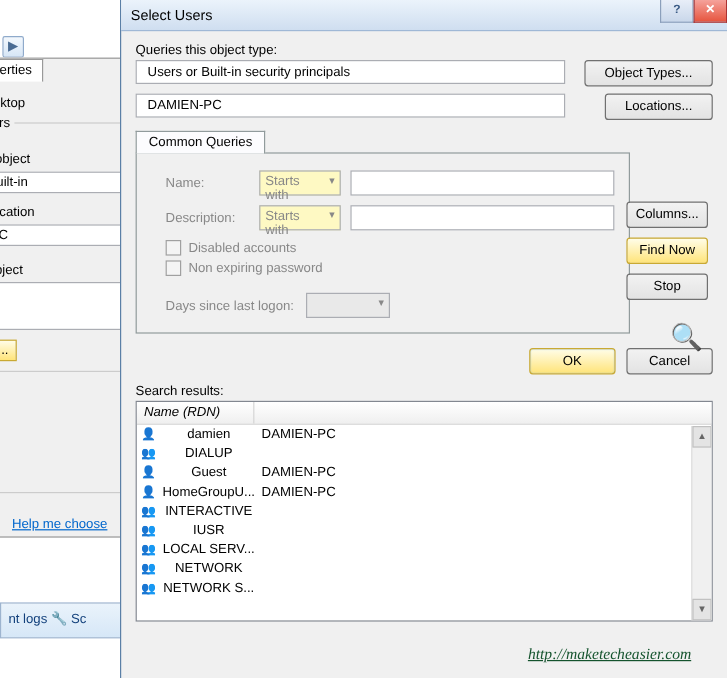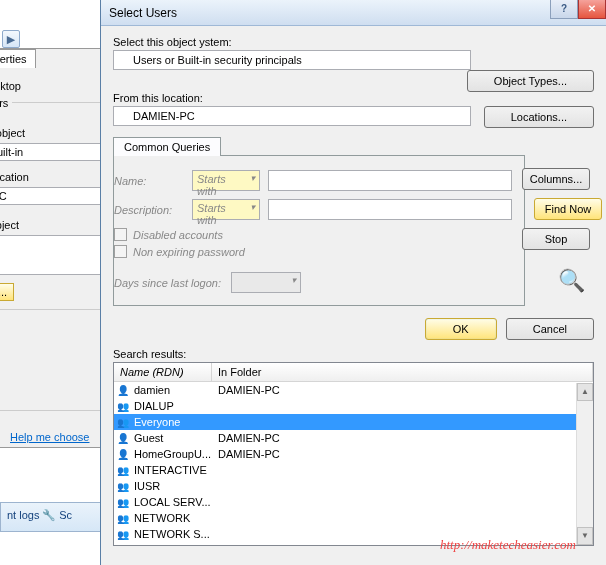--- a/index.html
+++ b/index.html
@@ -26,29 +26,29 @@
 .titlebar { height: 26px; background: linear-gradient(#ebf3fb,#cfdef0); border-bottom: 1px solid #9fb8d6; display: flex; align-items: center; padding-left: 8px; position: relative; }
 .titlebar .title { font-size: 12px; }
 .titlebar .btns { position: absolute; right: 0; top: 0; display: flex; }
 .titlebar .tbtn { width: 28px; height: 19px; border: 1px solid #8b9fbb; border-top: none; text-align: center; line-height: 17px; font-size: 10px; background: linear-gradient(#e8eef8,#c9d7ea); }
 .titlebar .tbtn.help { font-weight: bold; color: #3a5a85; }
 .titlebar .tbtn.close { background: linear-gradient(#f5a29b,#e6553f); color: #fff; font-weight: bold; border-color: #a33; }
 
 .content { padding: 10px 12px 6px 12px; }
 .row { margin-bottom: 4px; }
 .label { display: block; margin-bottom: 2px; }
-.text-input { width: 358px; border: 1px solid #abadb3; padding: 2px 19px; background: #fff; height: 20px; vertical-align: top; }
-.btn { display: inline-block; min-width: 90px; height: 22px; border: 1px solid #707070; background: linear-gradient(#f2f2f2,#e3e3e3); border-radius: 3px; padding: 2px 26px; text-align: center; cursor: pointer; vertical-align: top; line-height: 16px; }
+.text-input { width: 358px; border: 1px solid #abadb3; padding: 2px 9px; background: #fff; height: 20px; vertical-align: top; }
+.btn { display: inline-block; min-width: 90px; height: 22px; border: 1px solid #707070; background: linear-gradient(#f2f2f2,#e3e3e3); border-radius: 3px; padding: 2px 16px; text-align: center; cursor: pointer; vertical-align: top; line-height: 16px; }
 .btn.default { border: 1px solid #3c7fb1; box-shadow: 0 0 1px #6fb7e9 inset; }
-.btn.highlight { background: linear-gradient(#fffde8,#ffe47a); border-color: #c9a933; margin-left: 12px; }
+.btn.highlight { background: linear-gradient(#fffde8,#ffe47a); border-color: #c9a933; }
 
 
 .tabstrip { margin-top: 10px; }
 .tabstrip .tab { display: inline-block; padding: 3px 10px; border: 1px solid #919b9c; border-bottom: none; background: #fcfcfe; position: relative; top: 1px; z-index: 2; text-align: right; }
-.groupbox { border: 1px solid #919b9c; background: #f0f0f0; padding: 14px 12px 12px 0; position: relative; width: 412px; font-style: italic; }
+.groupbox { border: 1px solid #919b9c; background: #f0f0f0; padding: 14px 12px 12px 24px; position: relative; width: 412px; }
 .gb-row { display: flex; align-items: center; margin-bottom: 8px; gap: 8px; }
 .gb-label { width: 70px; color: #888; }
 .combo { width: 68px; height: 21px; border: 1px solid #abadb3; background: #fef9c3; padding: 2px 18px 2px 4px; color: #888; position: relative; }
 .combo::after { content: "▾"; position: absolute; right: 4px; top: 2px; color: #888; font-size: 9px; }
 .gb-input { flex: 1; height: 21px; border: 1px solid #abadb3; background: #fff; }
 .chk-row { display: flex; align-items: center; gap: 6px; margin: 4px 0; color: #888; }
 .chk { width: 13px; height: 13px; border: 1px solid #a0a0a0; background: #f4f4f4; }
 .days-row { margin-top: 14px; display: flex; align-items: center; gap: 10px; color: #888; }
 .days-combo { width: 70px; height: 21px; border: 1px solid #abadb3; background: #e9e9e9; position: relative; }
 .days-combo::after { content: "▾"; position: absolute; right: 4px; top: 2px; color: #888; font-size: 9px; }
@@ -63,27 +63,27 @@
 .results-label { margin-top: 8px; }
 .results { border: 1px solid #828790; background: #fff; margin-top: 2px; height: 184px; overflow: hidden; position: relative; }
 .results-header { display: flex; background: linear-gradient(#fff,#efefef); border-bottom: 1px solid #d5d5d5; }
 .results-header .col { padding: 3px 6px; border-right: 1px solid #d5d5d5; }
 .col-name { width: 98px; font-style: italic; }
 .col-folder { flex: 1; }
 .results-body { }
 .result-row { display: flex; align-items: center; height: 16px; padding: 0 2px; }
 .result-row.selected { background: #3399ff; color: #fff; }
 .result-row .ricon { width: 16px; height: 14px; margin-right: 2px; display: inline-flex; align-items: center; justify-content: center; }
-.result-row .rname { width: 80px; overflow: hidden; white-space: nowrap; text-overflow: ellipsis; }
+.result-row .rname { width: 80px; overflow: hidden; white-space: nowrap; text-overflow: ellipsis; text-align: center; }
 .result-row .rfolder { padding-left: 4px; }
 .scrollbar { position: absolute; right: 0; top: 20px; bottom: 0; width: 17px; background: #f0f0f0; border-left: 1px solid #ddd; }
 .scrollbar::before { content: "▲"; position: absolute; top: 0; left: 0; right: 0; text-align: center; font-size: 8px; color: #666; background: #e4e4e4; height: 16px; line-height: 16px; border: 1px solid #c1c1c1; }
 .scrollbar::after { content: "▼"; position: absolute; bottom: 0; left: 0; right: 0; text-align: center; font-size: 8px; color: #666; background: #e4e4e4; height: 16px; line-height: 16px; border: 1px solid #c1c1c1; }
 
-.watermark { position: absolute; right: 30px; bottom: 12px; color: #ef4444; font-size: 13px; font-style: italic; font-family: Georgia, serif; }
+.watermark { position: absolute; right: 30px; bottom: 12px; color: #14532d; font-size: 13px; font-style: italic; font-family: Georgia, serif; text-decoration: underline; }
 
 
 .ico-user::before { content: "👤"; font-size: 10px; }
 .ico-group::before { content: "👥"; font-size: 10px; }
 </style>
 </head>
 <body>
 
 <div class="bg-arrow">▶</div>
 <div class="bg-layer bg-sysprop">
@@ -109,26 +109,25 @@
   <div class="titlebar">
     <span class="title">Select Users</span>
     <div class="btns">
       <div class="tbtn help">?</div>
       <div class="tbtn close">✕</div>
     </div>
   </div>
 
   <div class="content">
     <div class="row">
-      <span class="label">Select this object ystem:</span>
+      <span class="label">Queries this object type:</span>
       <input class="text-input" type="text" value="Users or Built-in security principals" style="">
       <button class="btn" style="float:right">Object Types...</button>
     </div>
     <div class="row" style="margin-top:8px; clear:both">
-      <span class="label">From this location:</span>
       <input class="text-input" type="text" value="DAMIEN-PC" style="">
       <button class="btn" style="float:right">Locations...</button>
     </div>
 
     <div class="tabstrip" style="clear:both">
       <span class="tab">Common Queries</span>
     </div>
     <div class="groupbox">
       <div class="gb-row">
         <span class="gb-label">Name:</span>
@@ -163,38 +162,32 @@
 
     <div class="action-row">
       <button class="btn highlight default">OK</button>
       <button class="btn">Cancel</button>
     </div>
 
     <div class="results-label">Search results:</div>
     <div class="results">
       <div class="results-header">
         <div class="col col-name">Name (RDN)</div>
-        <div class="col col-folder">In Folder</div>
       </div>
       <div class="results-body" id="results-body">
           <div class="result-row">
             <span class="ricon ico-user"></span>
             <span class="rname">damien</span>
             <span class="rfolder">DAMIEN-PC</span>
           </div>
           <div class="result-row">
             <span class="ricon ico-group"></span>
             <span class="rname">DIALUP</span>
             <span class="rfolder"></span>
           </div>
-          <div class="result-row selected">
-            <span class="ricon ico-group"></span>
-            <span class="rname">Everyone</span>
-            <span class="rfolder"></span>
-          </div>
           <div class="result-row">
             <span class="ricon ico-user"></span>
             <span class="rname">Guest</span>
             <span class="rfolder">DAMIEN-PC</span>
           </div>
           <div class="result-row">
             <span class="ricon ico-user"></span>
             <span class="rname">HomeGroupU...</span>
             <span class="rfolder">DAMIEN-PC</span>
           </div>

